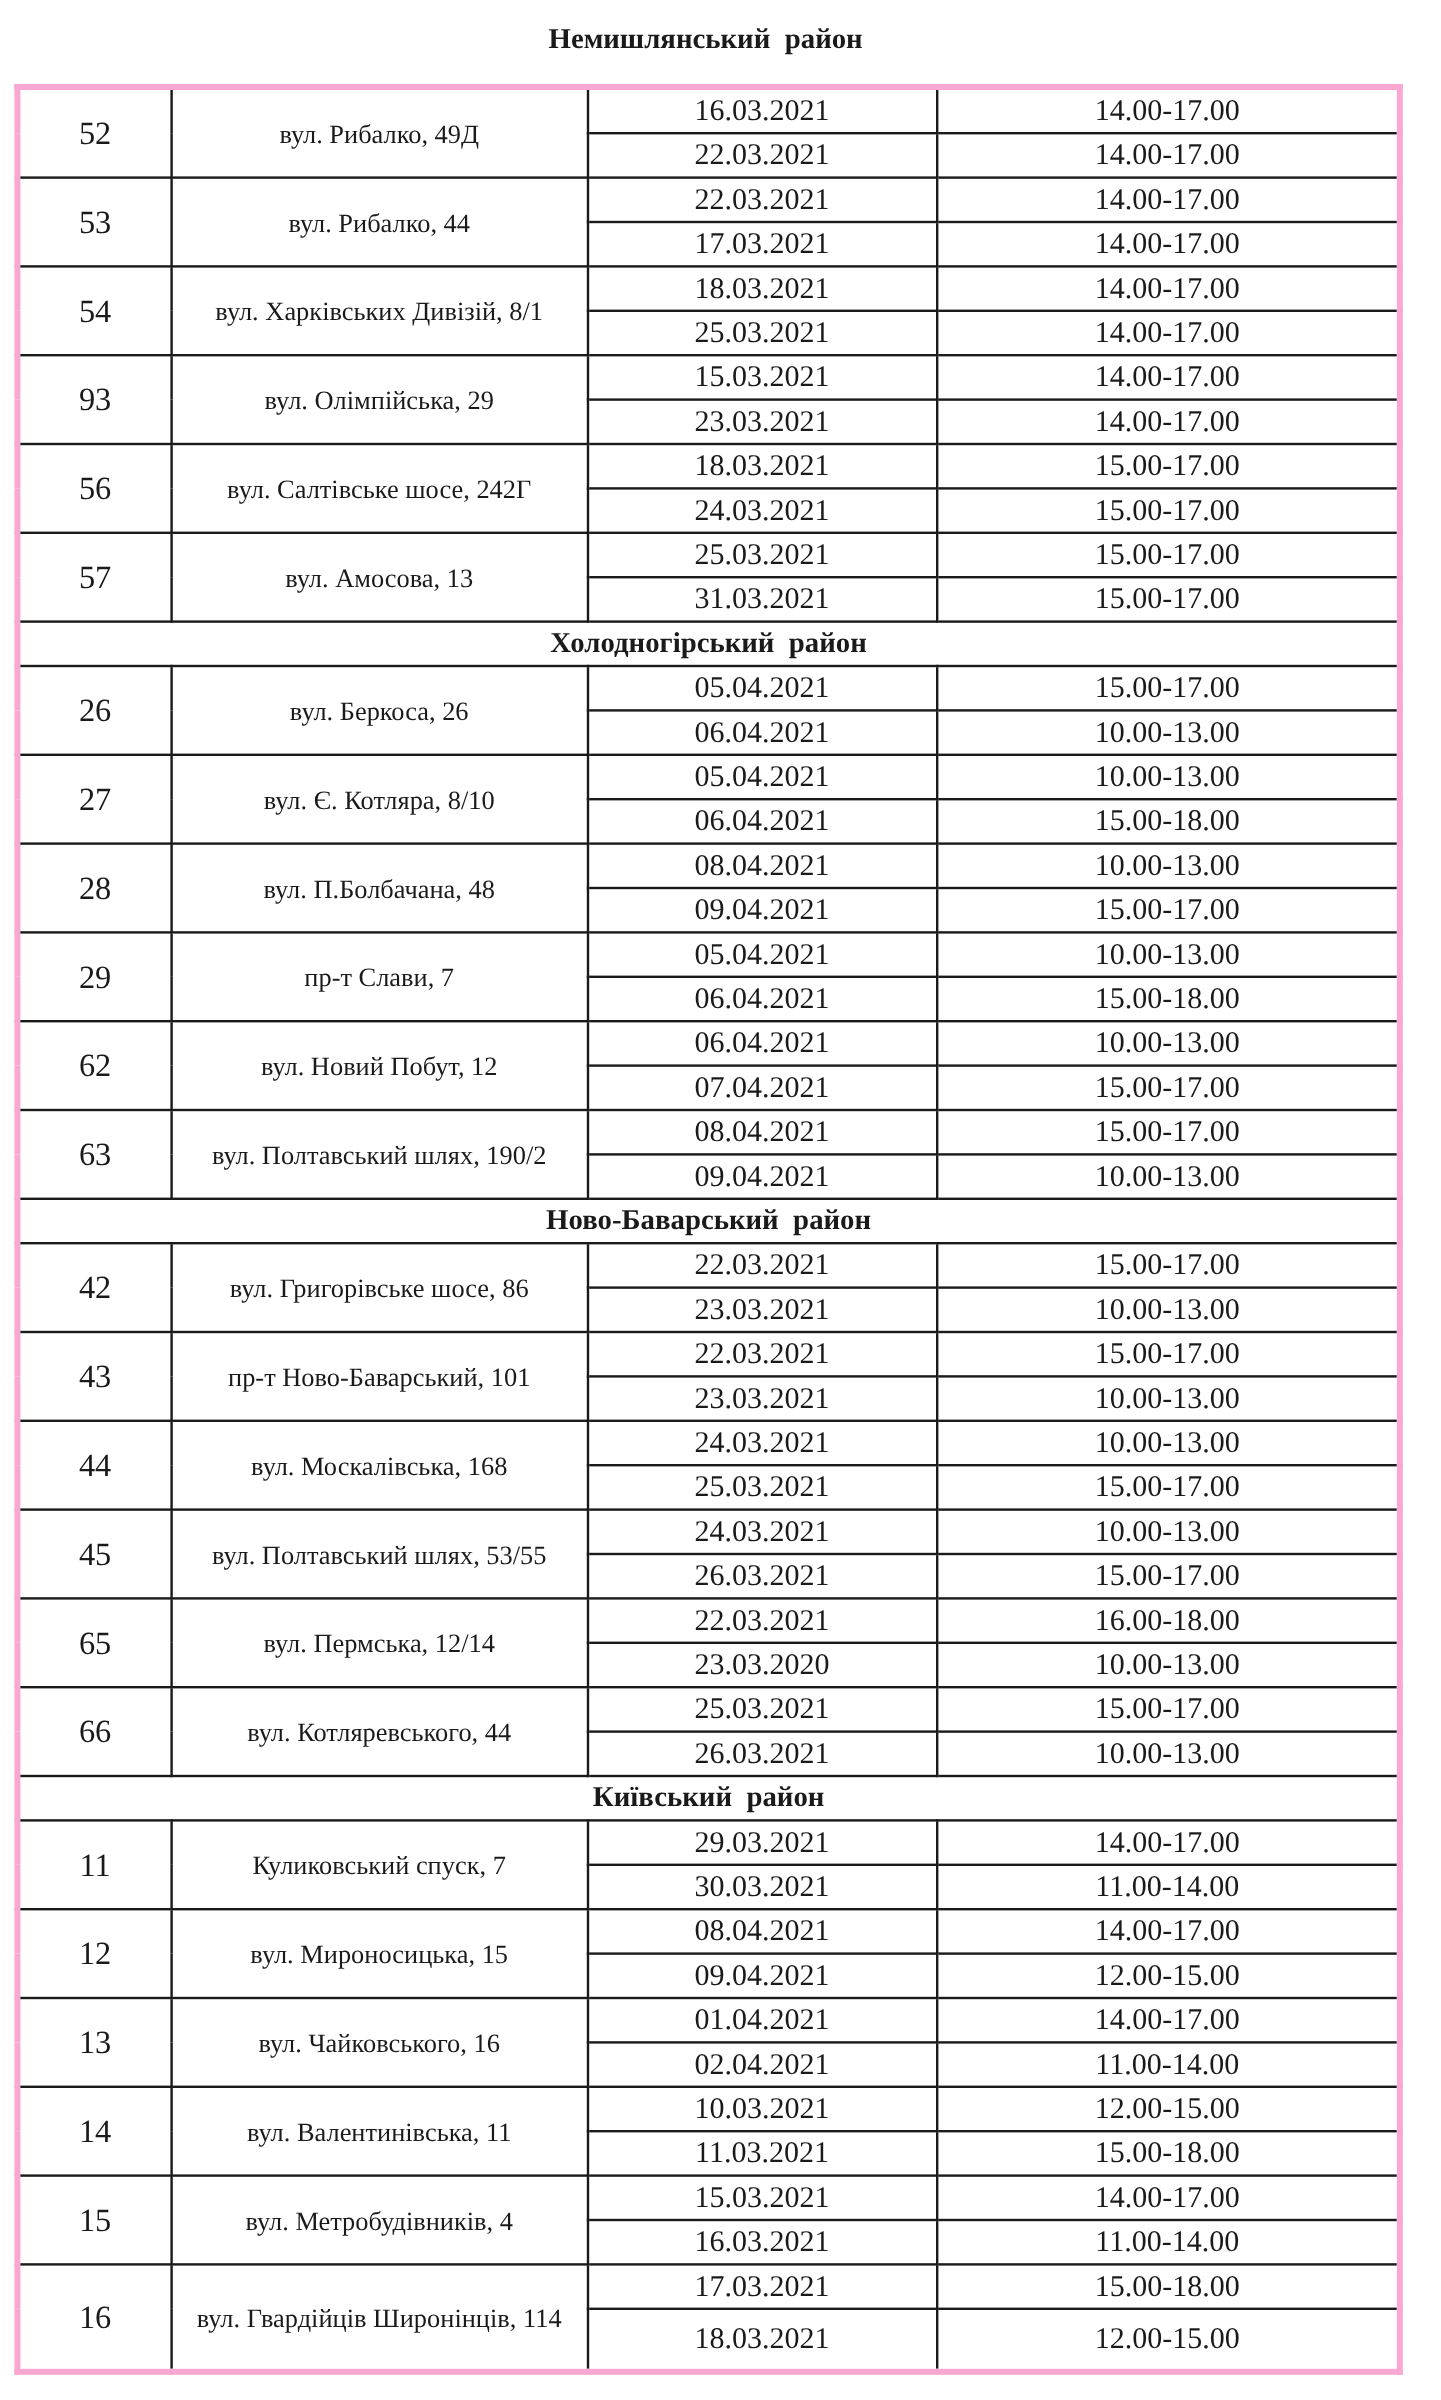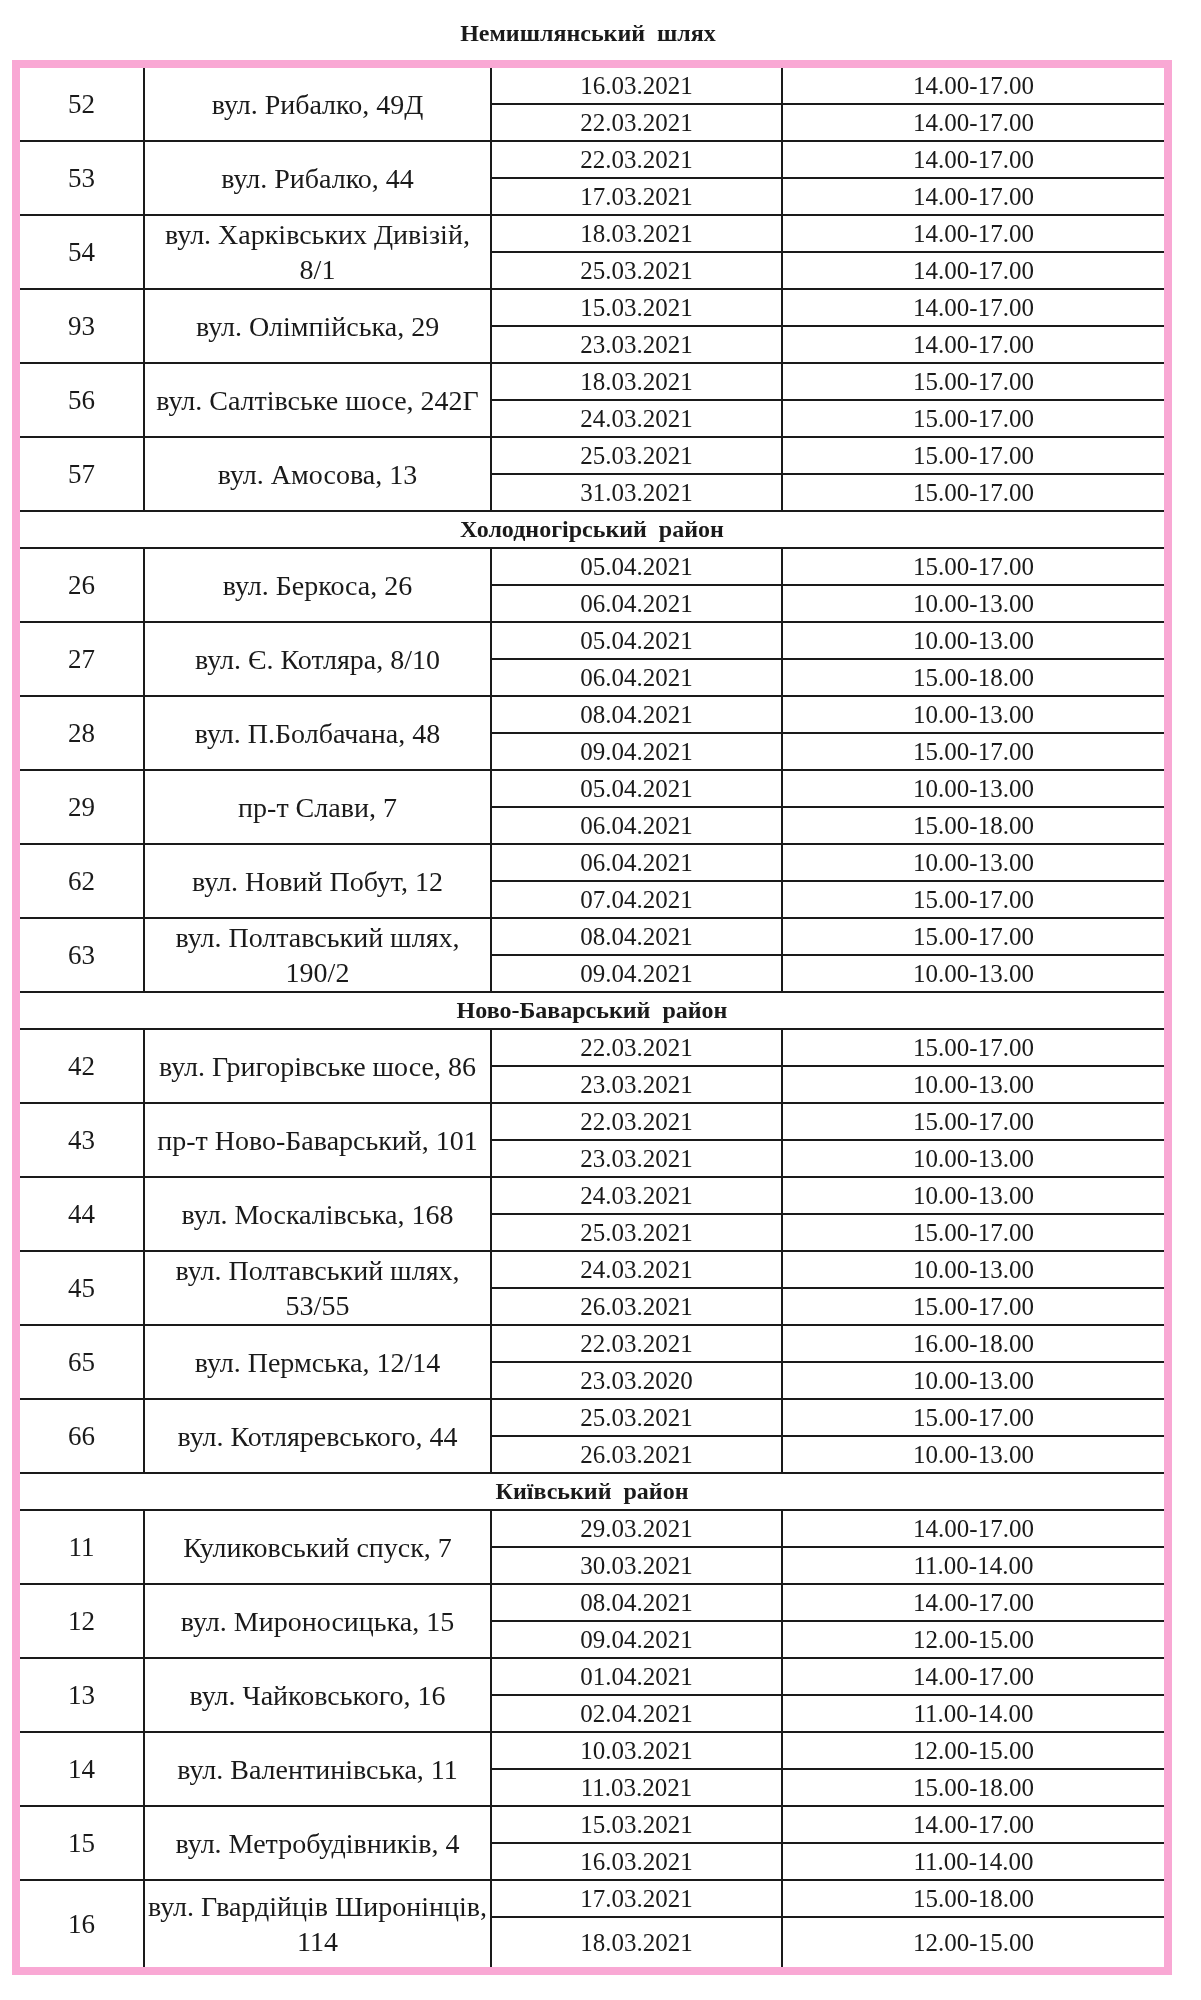--- a/index.html
+++ b/index.html
@@ -6,48 +6,48 @@
   body {
     width: 1201px; height: 2000px; position: relative; overflow: hidden;
     font-family: "Liberation Serif", "DejaVu Serif", serif; color: #1a1a1a;
   }
   .top-heading {
     position: absolute; left: 12px; width: 1152px; top: 14px; height: 38px;
     text-align: center; font-weight: bold; font-size: 24px; line-height: 38px;
     word-spacing: 6px;
   }
   table.sched {
-    position: absolute; left: 12px; top: 60px; width: 1152px;
+    position: absolute; left: 12px; top: 70px; width: 1152px;
     border-collapse: collapse; table-layout: fixed;
-    border: 8px solid #f9a8d4;
+    border: 5px solid #f9a8d4;
   }
   table.sched td {
     border: 2.5px solid #1a1a1a; padding: 0; text-align: center;
     vertical-align: middle; height: 35px; line-height: 35px; overflow: hidden;
   }
   col.c-num { width: 128px; }
   col.c-addr { width: 347px; }
   col.c-date { width: 291px; }
   col.c-time { width: 386px; }
   td.num { font-size: 27px; }
-  td.addr { font-size: 28px; }
+  td.addr { font-size: 22px; }
   td.date, td.time { font-size: 25px; }
   td.date { line-height: 30px; vertical-align: top; }
   td.time { line-height: 38px; vertical-align: bottom; margin-left: 13px; }
   td.district {
     font-weight: bold; font-size: 24px; word-spacing: 6px; height: 36px; line-height: 34px;
     text-align: center;
   }
   tr.last-sub td.date { height: 49px; }
   tr.last-sub td.time { height: 49px; line-height: 44px; }
 </style>
 </head>
 <body>
 
-<div class="top-heading">Немишлянський  шлях</div>
+<div class="top-heading">Немишлянський  район</div>
 
 <table class="sched">
   <colgroup>
     <col class="c-num">
       <col class="c-addr">
       <col class="c-date">
       <col class="c-time">
   </colgroup>
   <tbody id="sched-body">
       <tr>

